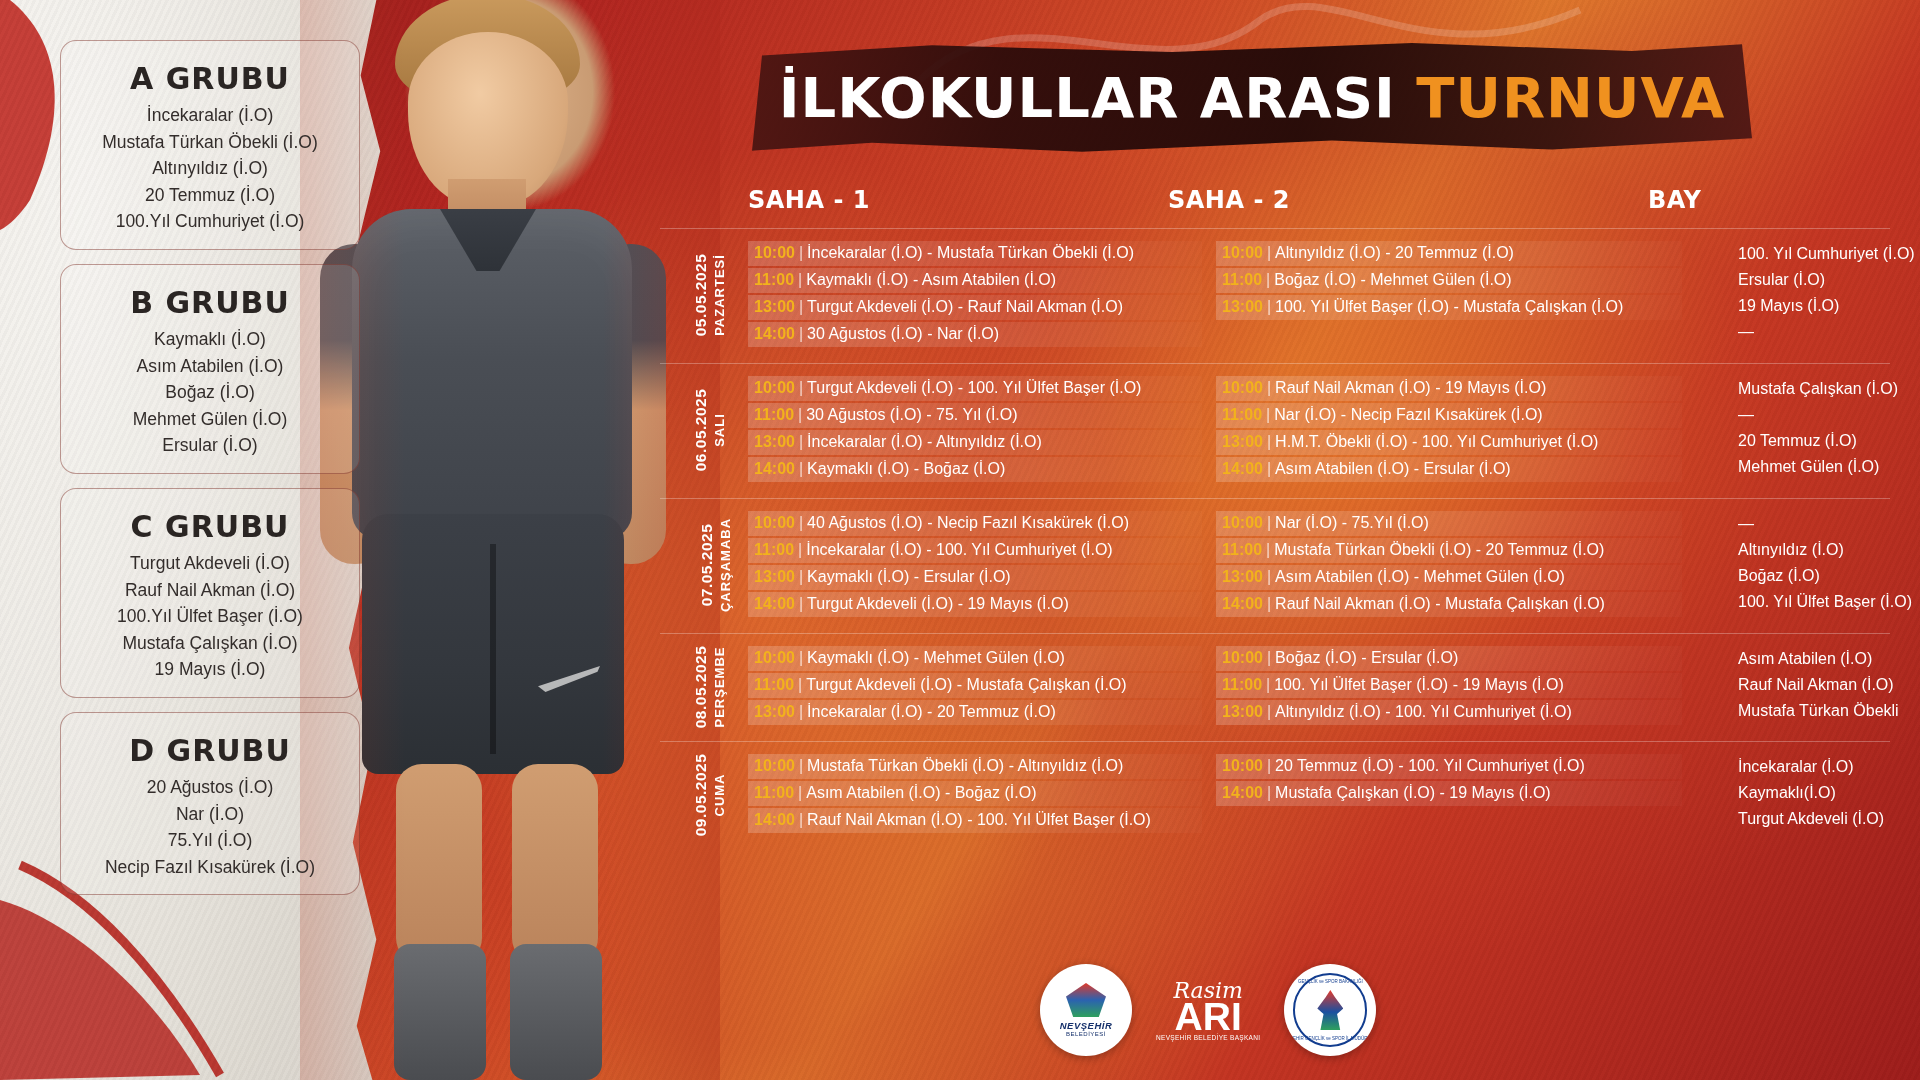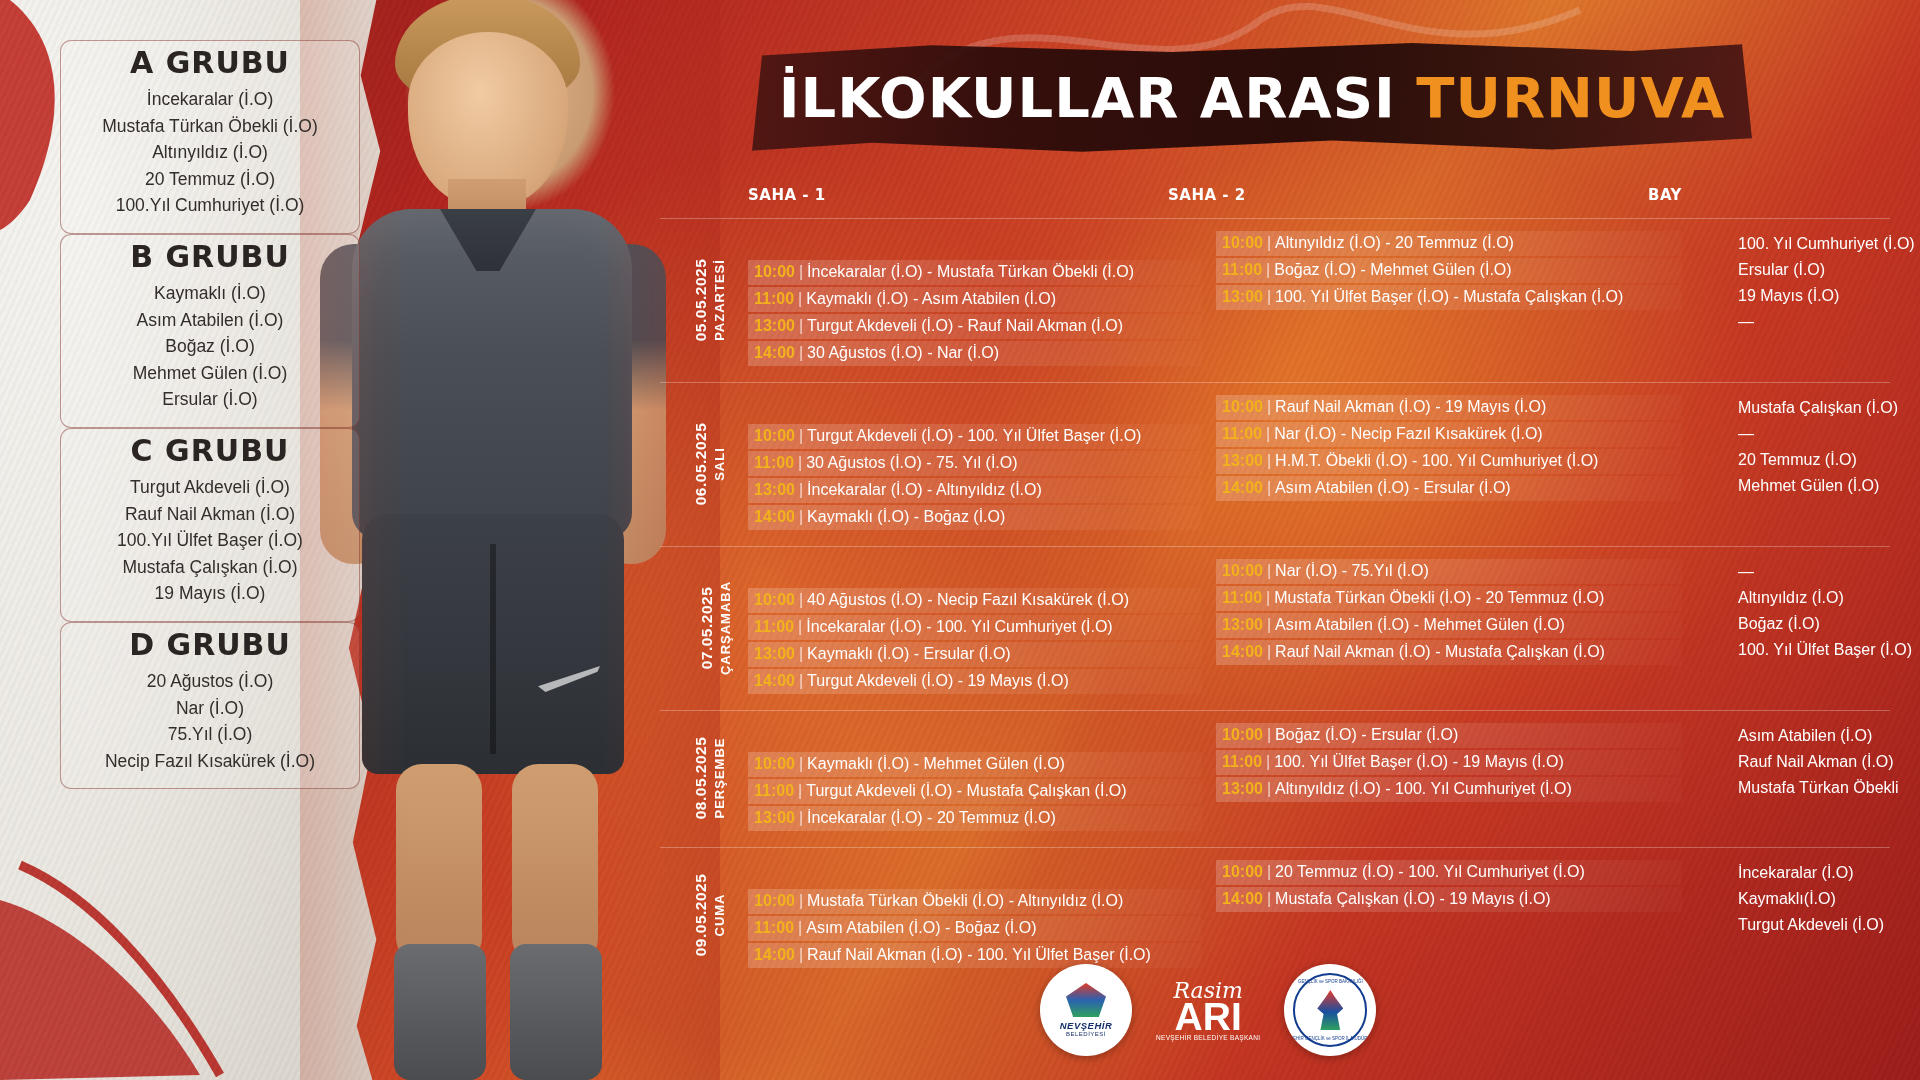--- a/index.html
+++ b/index.html
@@ -45,22 +45,23 @@
     position: absolute; pointer-events: none;
   }
 
   
   #groups {
     position: absolute; left: 60px; top: 40px; width: 300px; z-index: 6;
     text-align: center;
   }
   .group-card {
     border: 1px solid rgba(120,40,30,0.45);
-    border-radius: 11px;
-    padding: 4px 10px 14px;
+    border-radius: 16px;
+    padding: 20px 10px 14px;
+    margin-bottom: 14px;
     background: rgba(255,255,255,0.12);
   }
   .group-title {
     font-size: 30px; font-weight: 700; letter-spacing: 1px;
     color: #2a2523; margin-bottom: 6px;
     font-family: "DejaVu Sans", sans-serif;
   }
   .group-team {
     font-size: 17.5px; color: #332d2b; line-height: 1.52; white-space: nowrap;
   }
@@ -168,21 +169,21 @@
     color: #ffffff; white-space: nowrap;
   }
   #title-text .accent { color: #f0911f; }
 
   
   #schedule {
     position: absolute; left: 660px; top: 186px; width: 1230px; z-index: 8; color: #fff;
   }
   .col-headers {
     display: flex; font-family: "DejaVu Sans", sans-serif;
-    font-weight: 700; font-size: 15px; letter-spacing: .5px;
+    font-weight: 700; font-size: 24px; letter-spacing: .5px;
     padding-left: 88px; margin-bottom: 14px;
   }
   .ch1 { width: 420px; }
   .ch2 { width: 480px; }
   .ch3 { width: 220px; }
 
   .day-row {
     display: flex; align-items: stretch;
     border-top: 1px solid rgba(255,255,255,0.28);
     padding: 12px 0 14px;
@@ -199,21 +200,21 @@
     transform-origin: center;
     white-space: nowrap;
     font-size: 15px; font-weight: 700; letter-spacing: .5px;
     display: flex; flex-direction: column; align-items: center;
   }
   .day-label .vert .date { font-size: 15.5px; }
   .day-label .vert .dow { font-size: 13px; margin-top: 2px; letter-spacing: 1px; }
 
   .matches { display: flex; flex: 1; }
   .field-col { padding-right: 14px; }
-  .f1 { width: 468px; margin-top: 29px; }
+  .f1 { width: 468px; }
   .f2 { width: 480px; }
   .f3 { width: 230px; padding-right: 0; margin-left: 40px; }
 
   .match {
     position: relative;
     font-size: 16px; line-height: 22px;
     padding: 1px 8px 2px 6px;
     margin-bottom: 2px;
     white-space: nowrap;
     background: linear-gradient(90deg, rgba(255,255,255,0.20), rgba(255,255,255,0.02));

